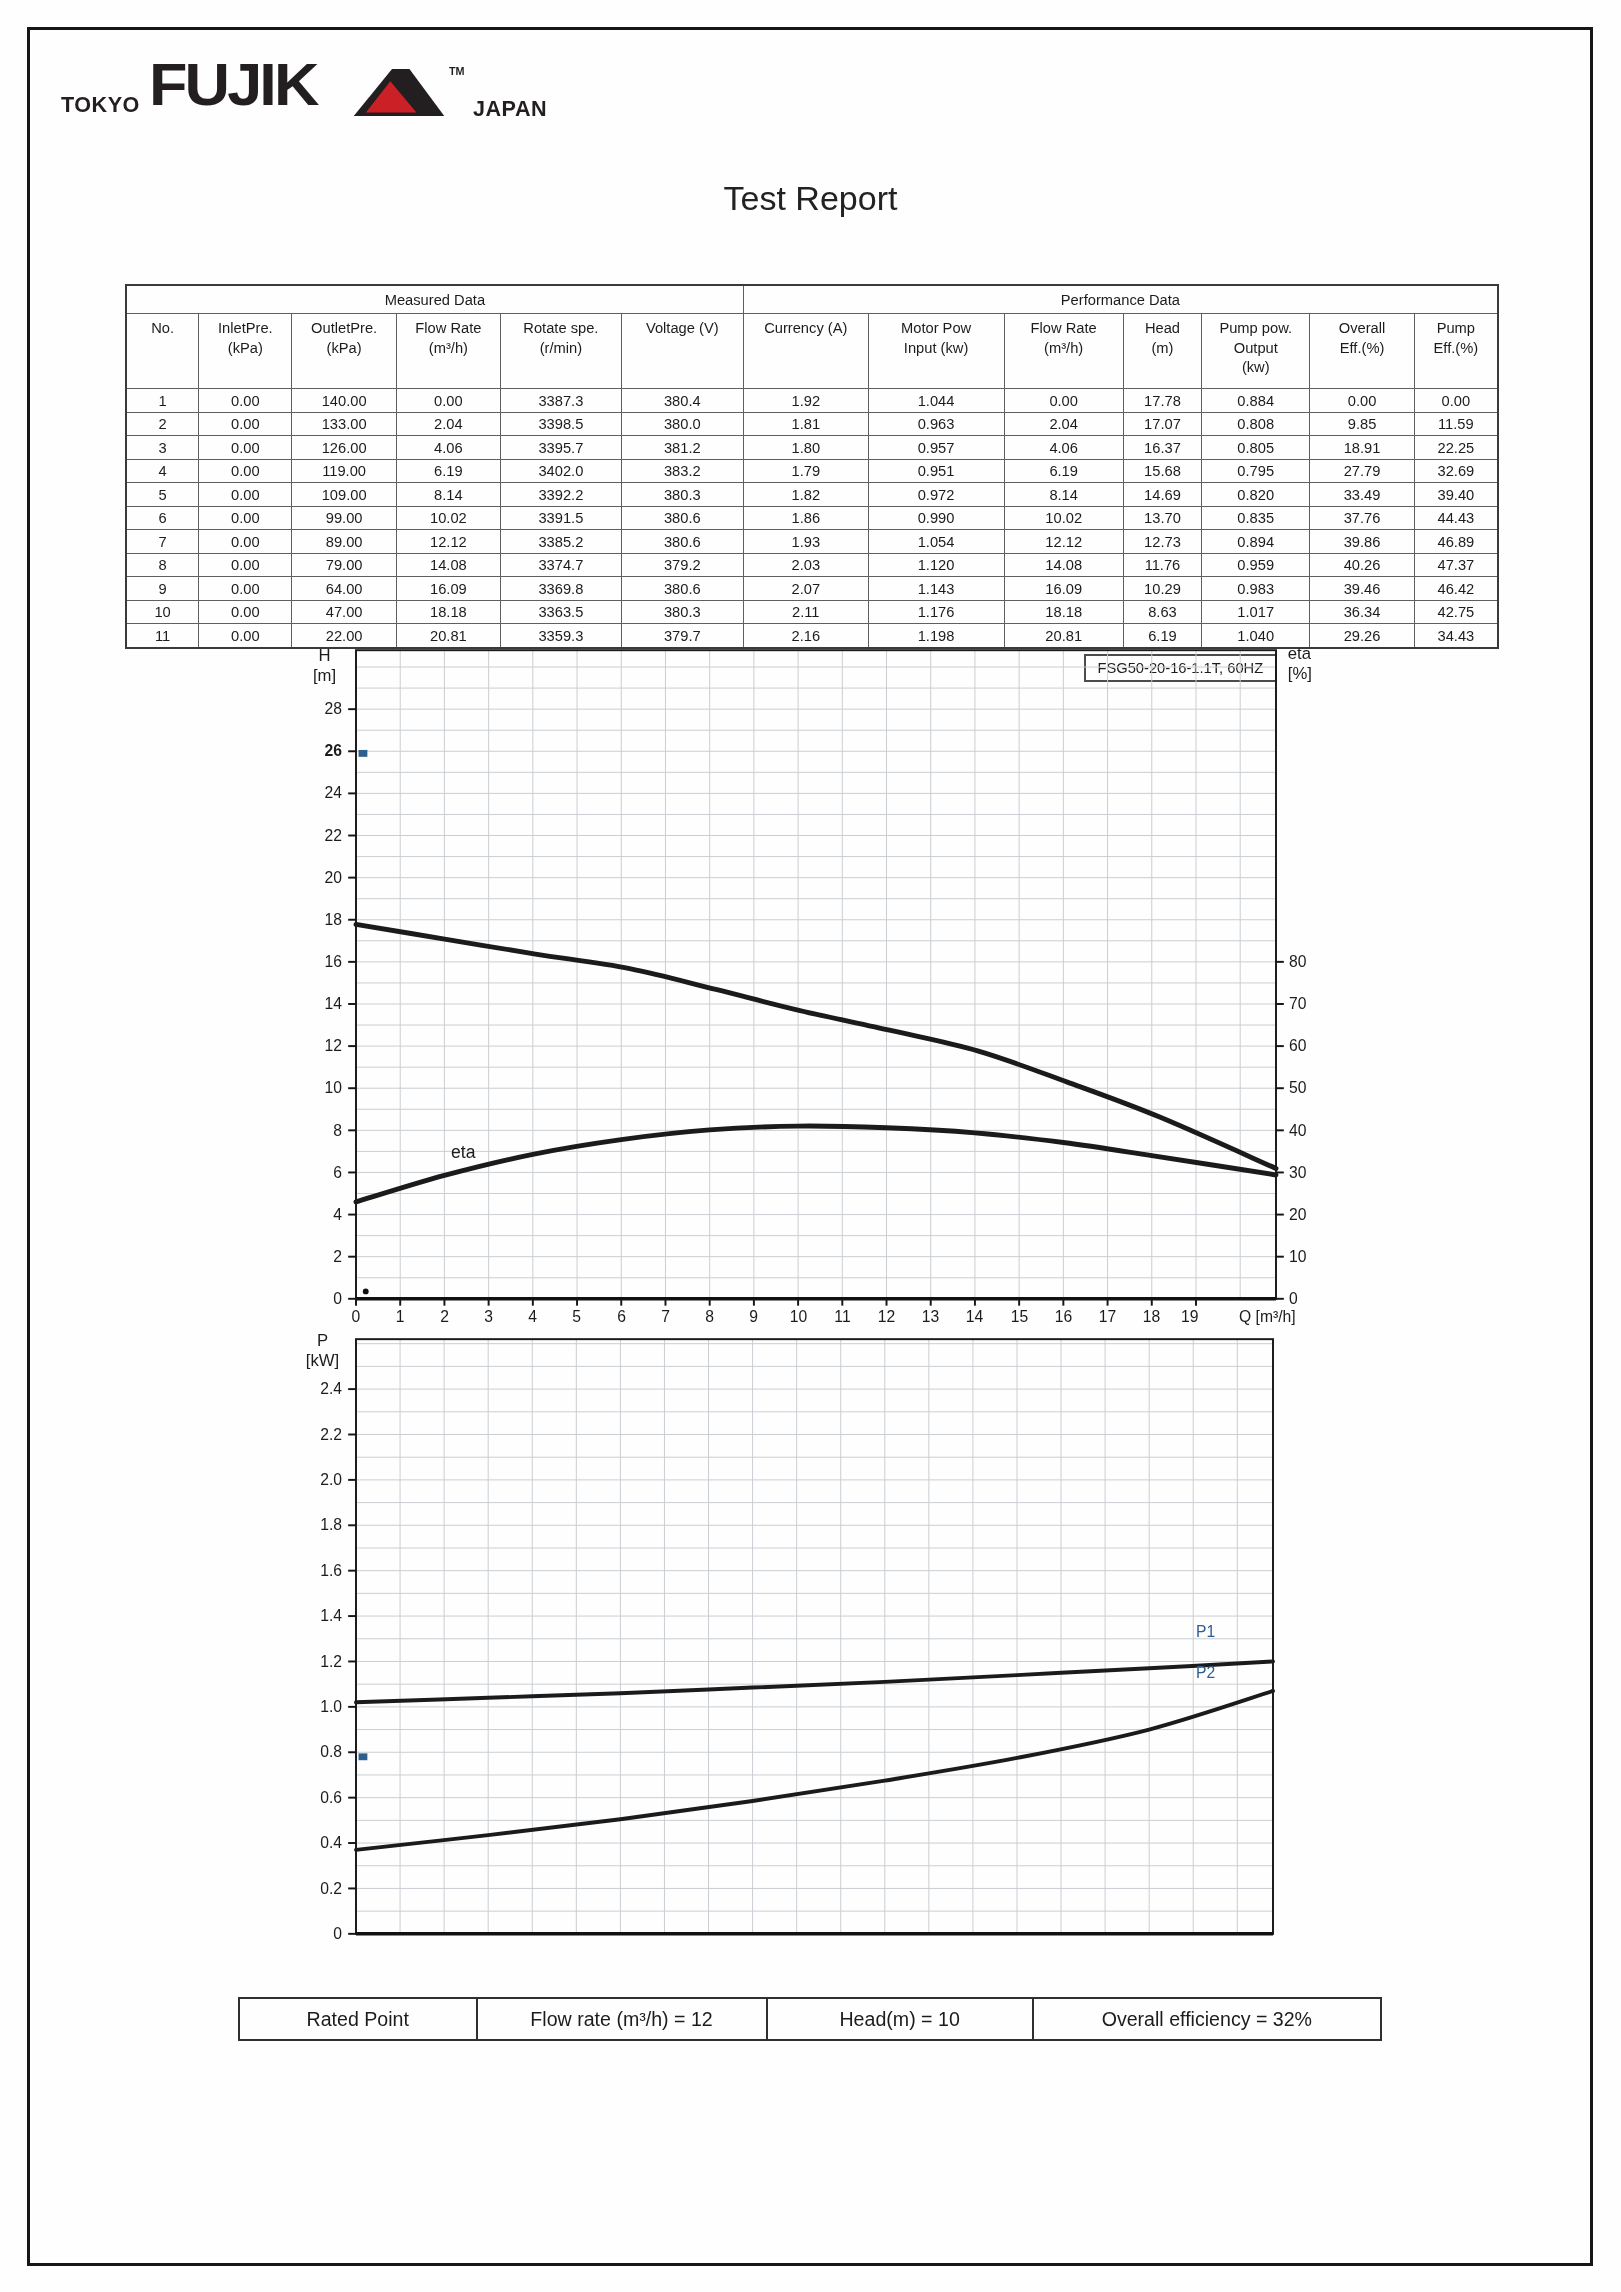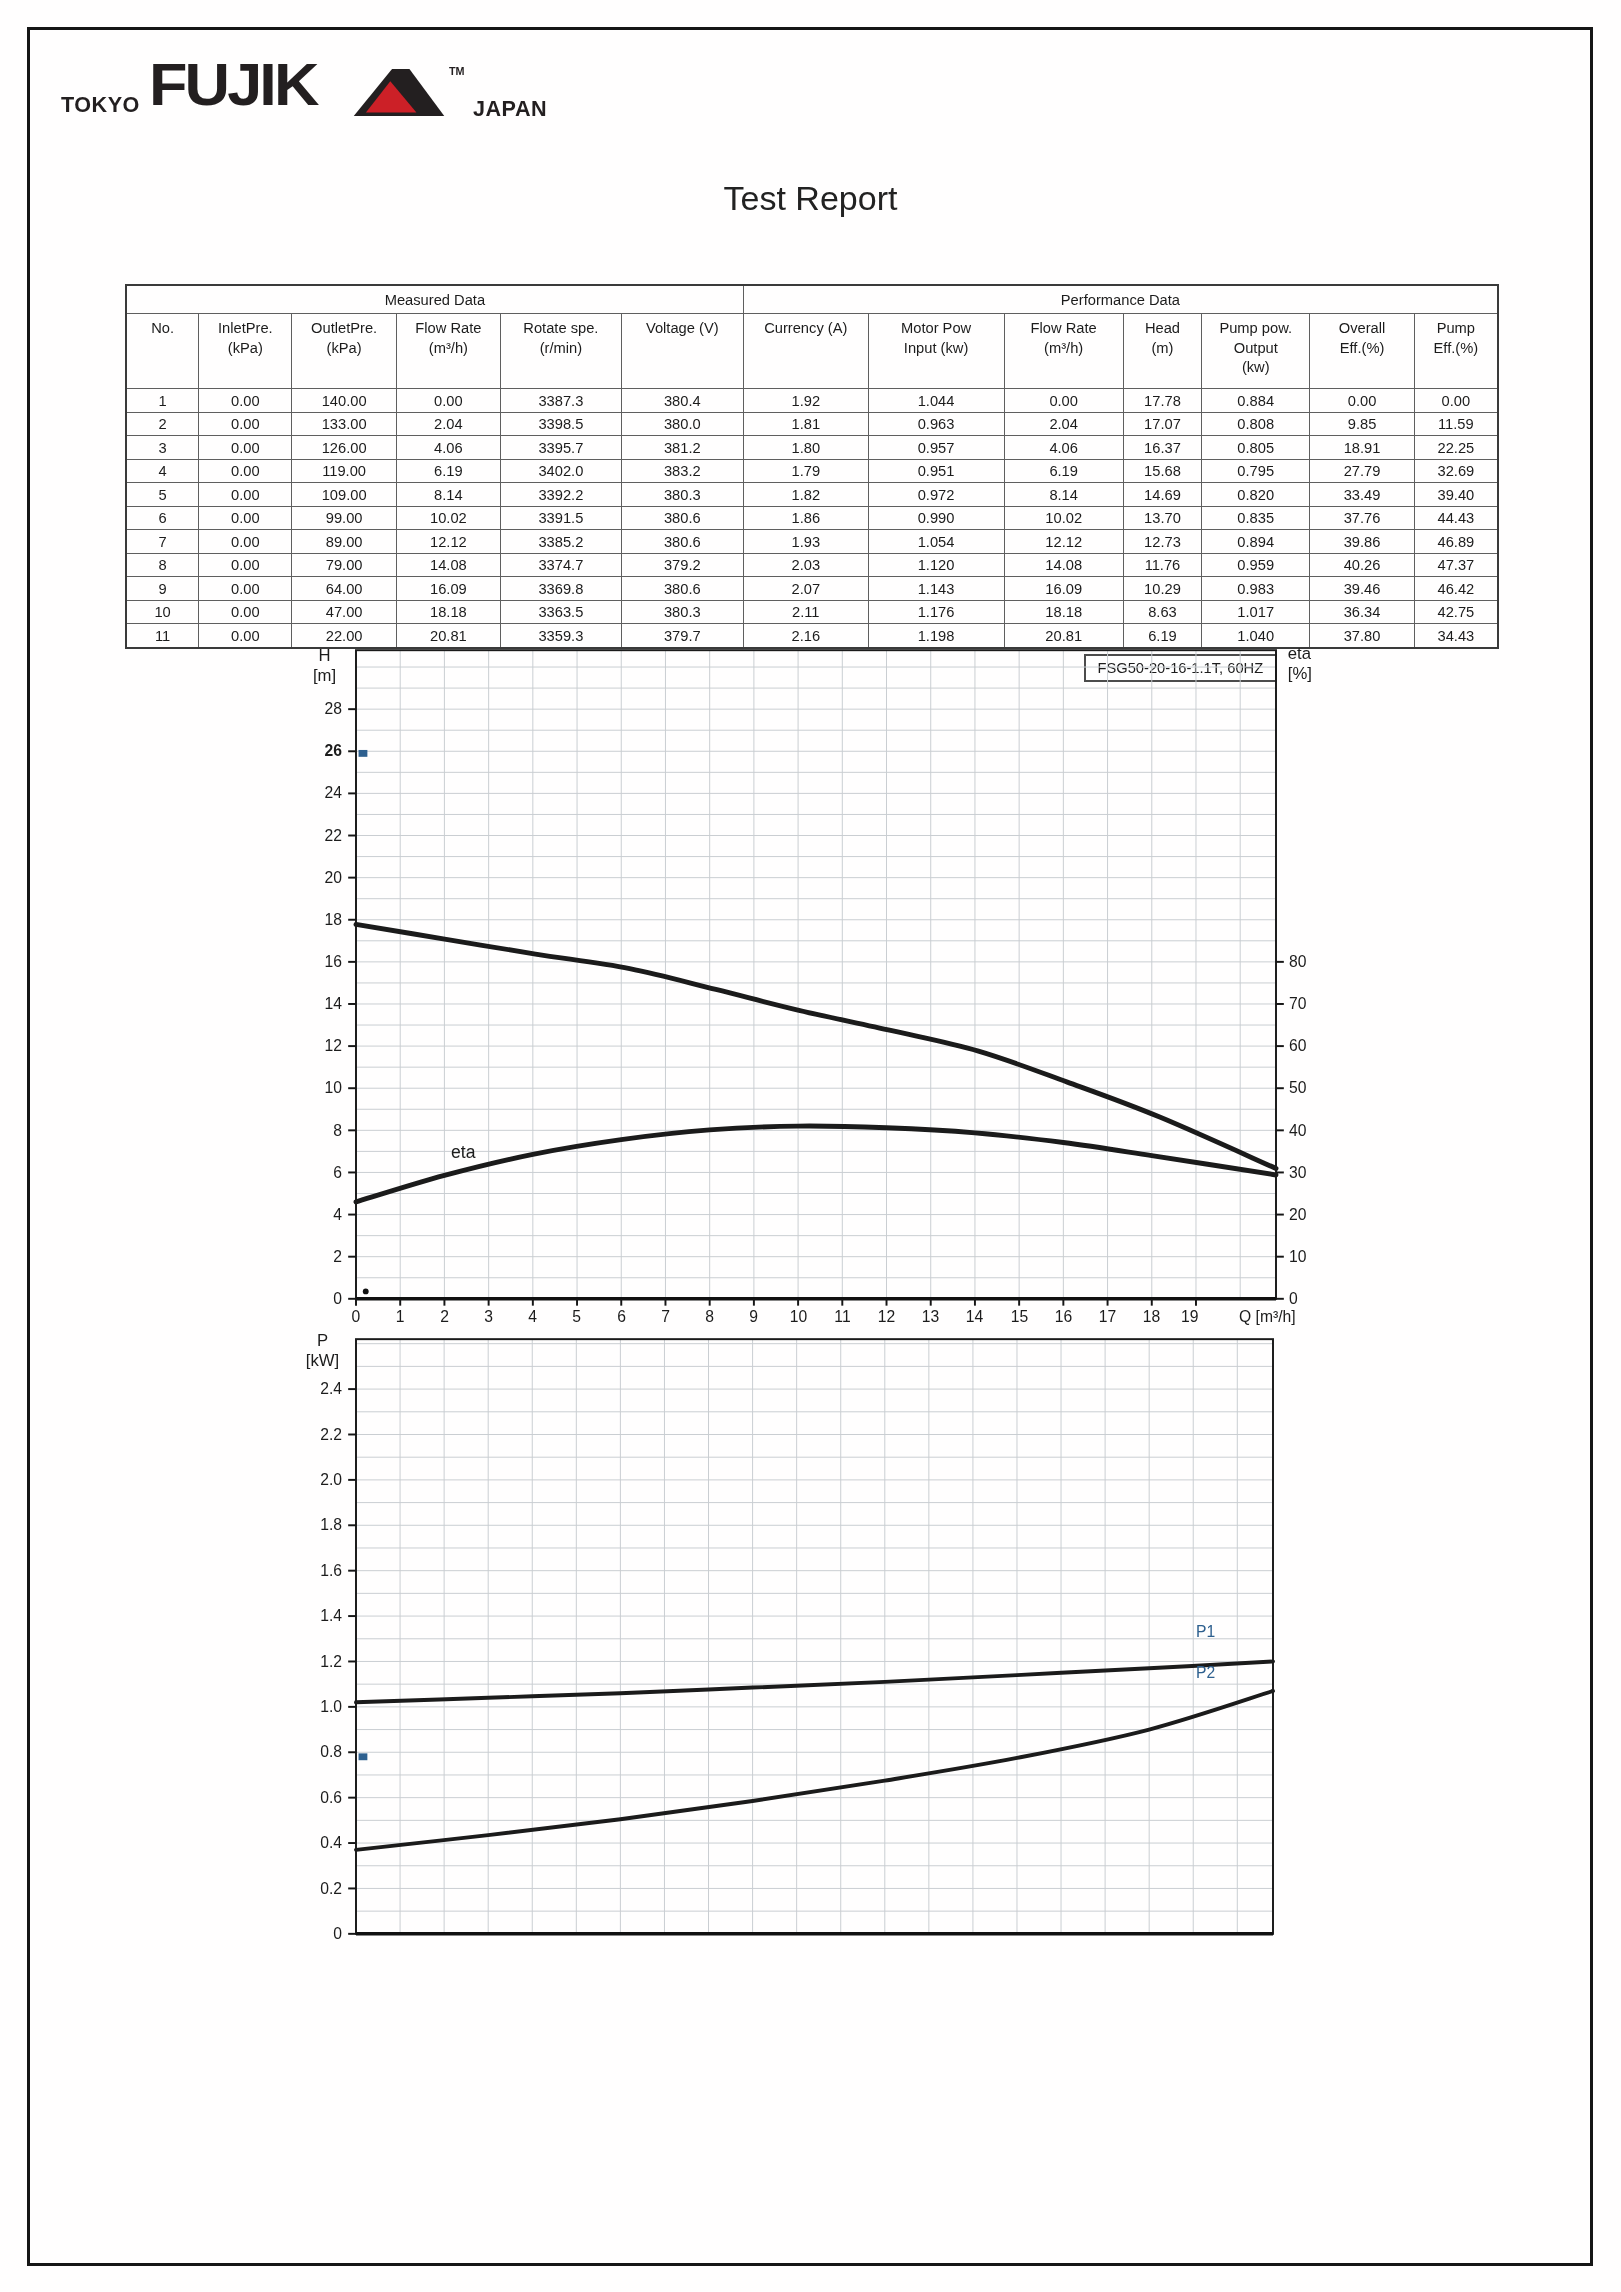--- a/index.html
+++ b/index.html
@@ -272,21 +272,21 @@
           <td>0.00</td>
           <td>22.00</td>
           <td>20.81</td>
           <td>3359.3</td>
           <td>379.7</td>
           <td>2.16</td>
           <td>1.198</td>
           <td>20.81</td>
           <td>6.19</td>
           <td>1.040</td>
-          <td>37.80</td>
+          <td>29.26</td>
           <td>34.43</td>
         </tr>
       </tbody>
   </table>
 
   <div id="chart1" class="chart">
     <div class="axis-title left">H
 [m]</div>
     <div class="axis-title right">eta
 [%]</div>
@@ -528,16 +528,22 @@
     </div>
 
   <table class="sum-table">
     <colgroup>
       <col style="width:20.8%">
         <col style="width:25.4%">
         <col style="width:23.3%">
         <col style="width:30.5%">
     </colgroup>
     <tbody>
+        <tr>
+          <td>Rated Point</td>
+          <td>Flow rate (m³/h) = 12</td>
+          <td>Head(m) = 10</td>
+          <td>Overall efficiency = 32%</td>
+        </tr>
       </tbody>
   </table>
 </div>
 
 
 </body></html>

